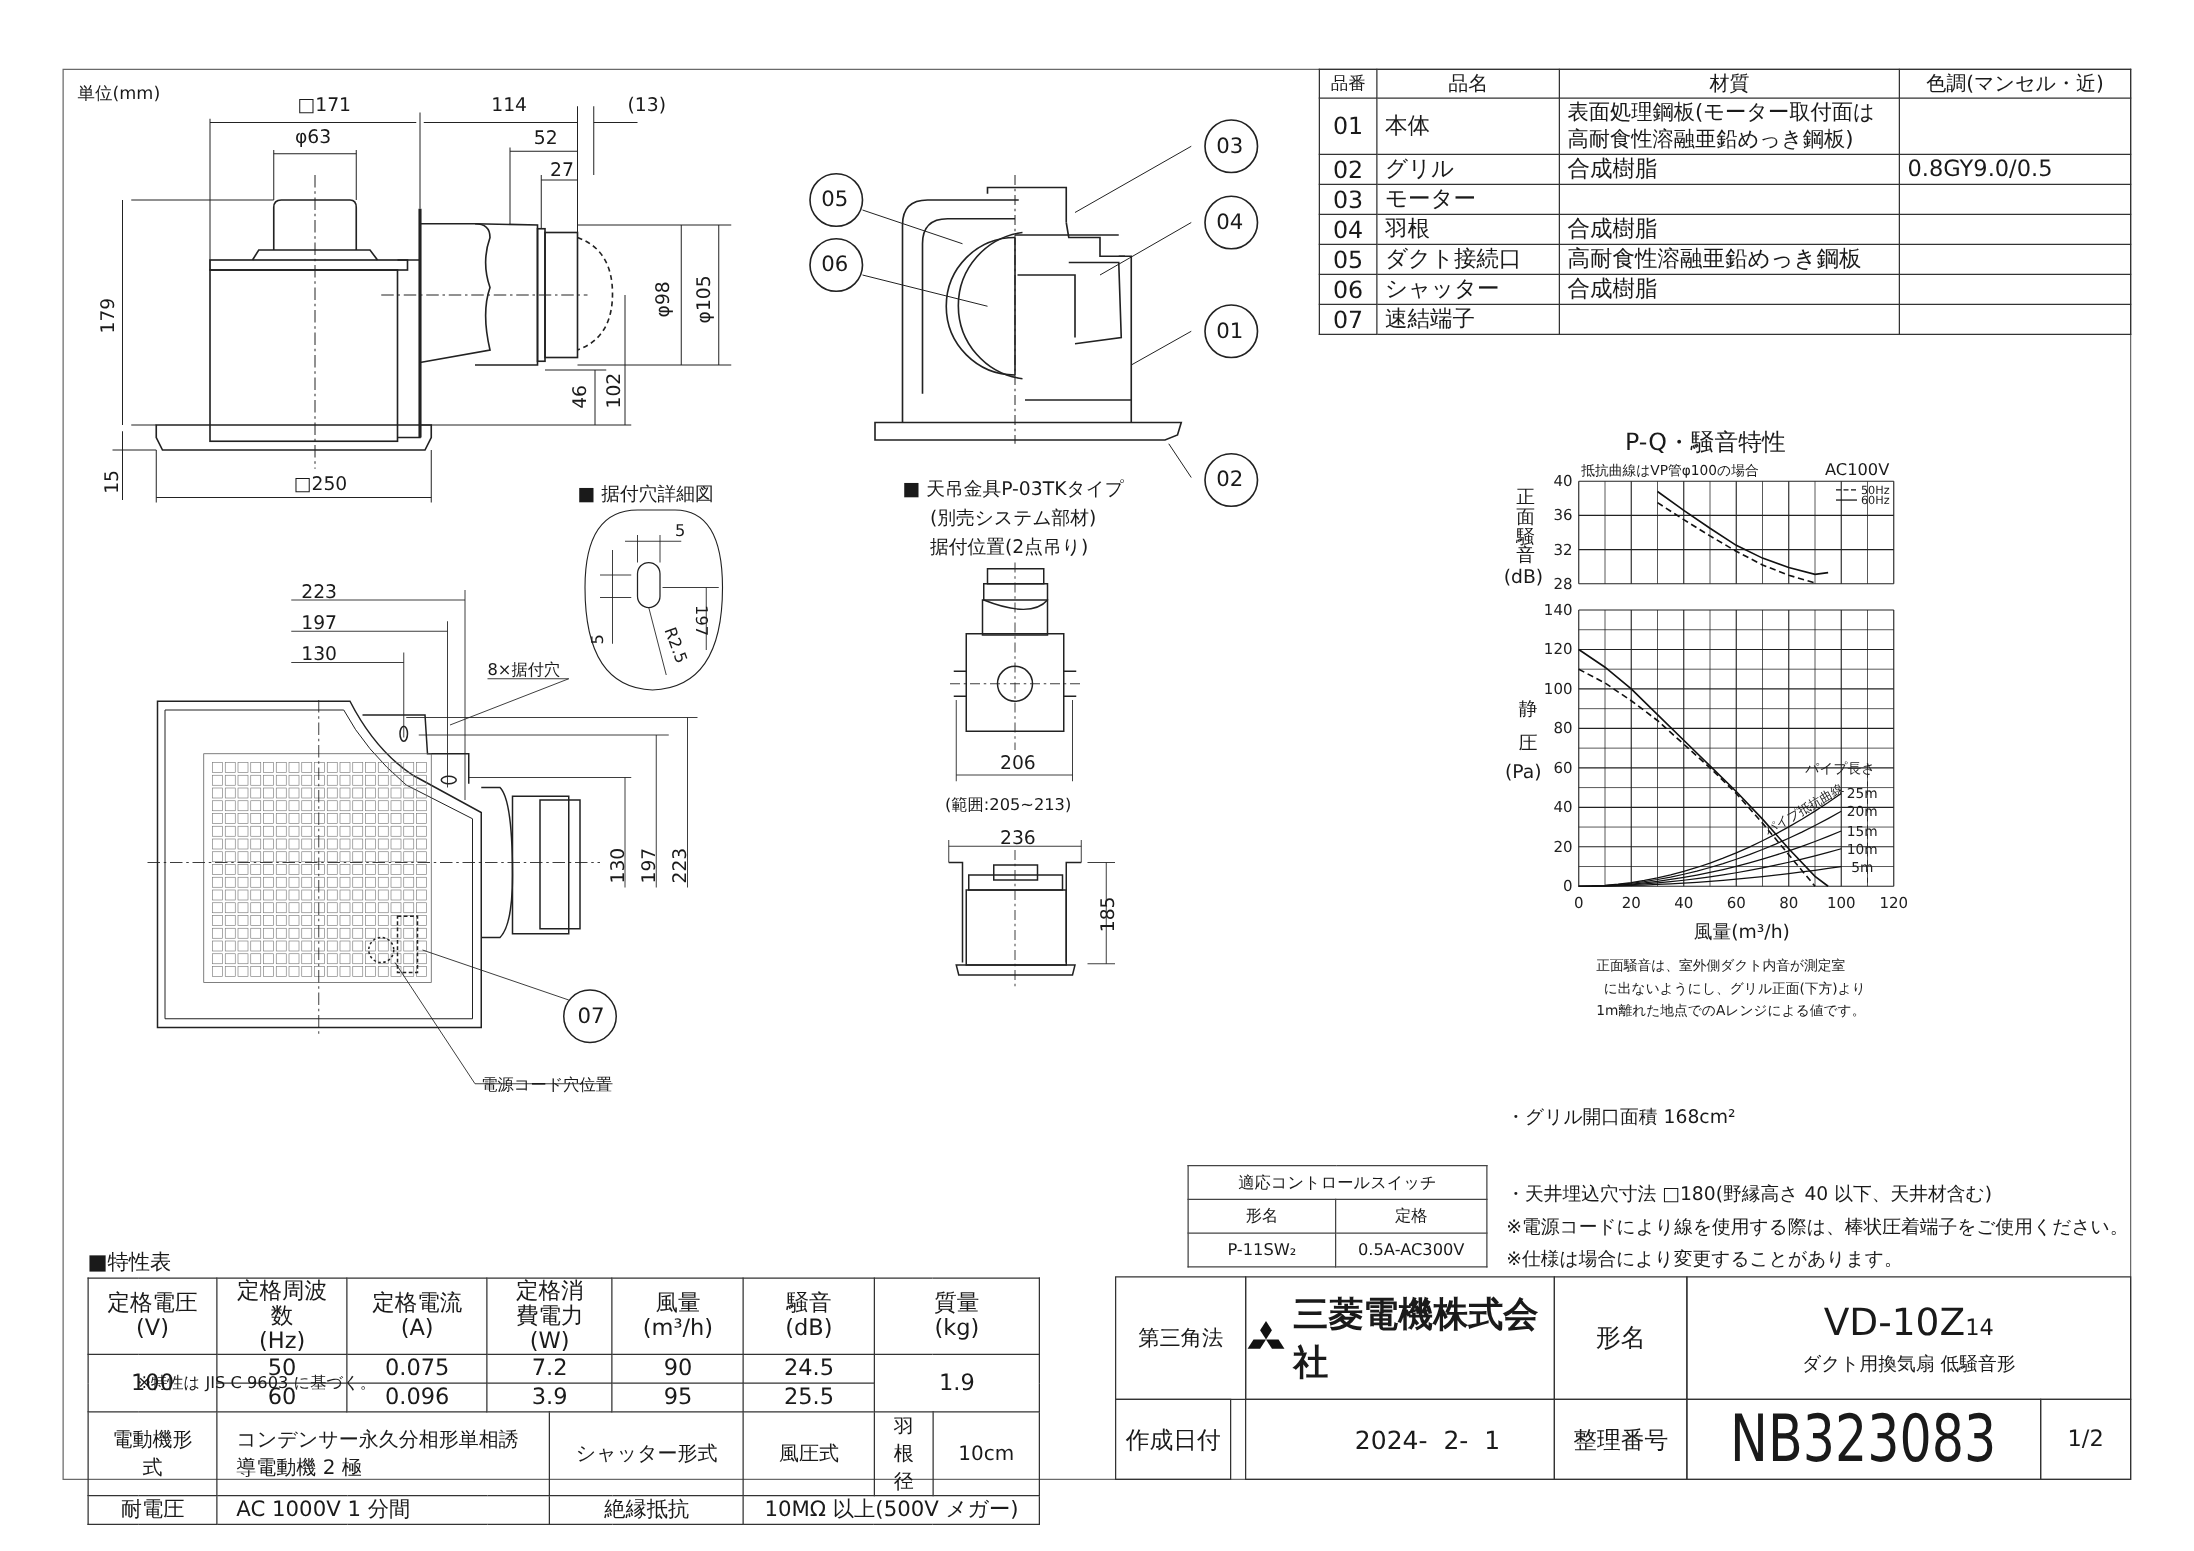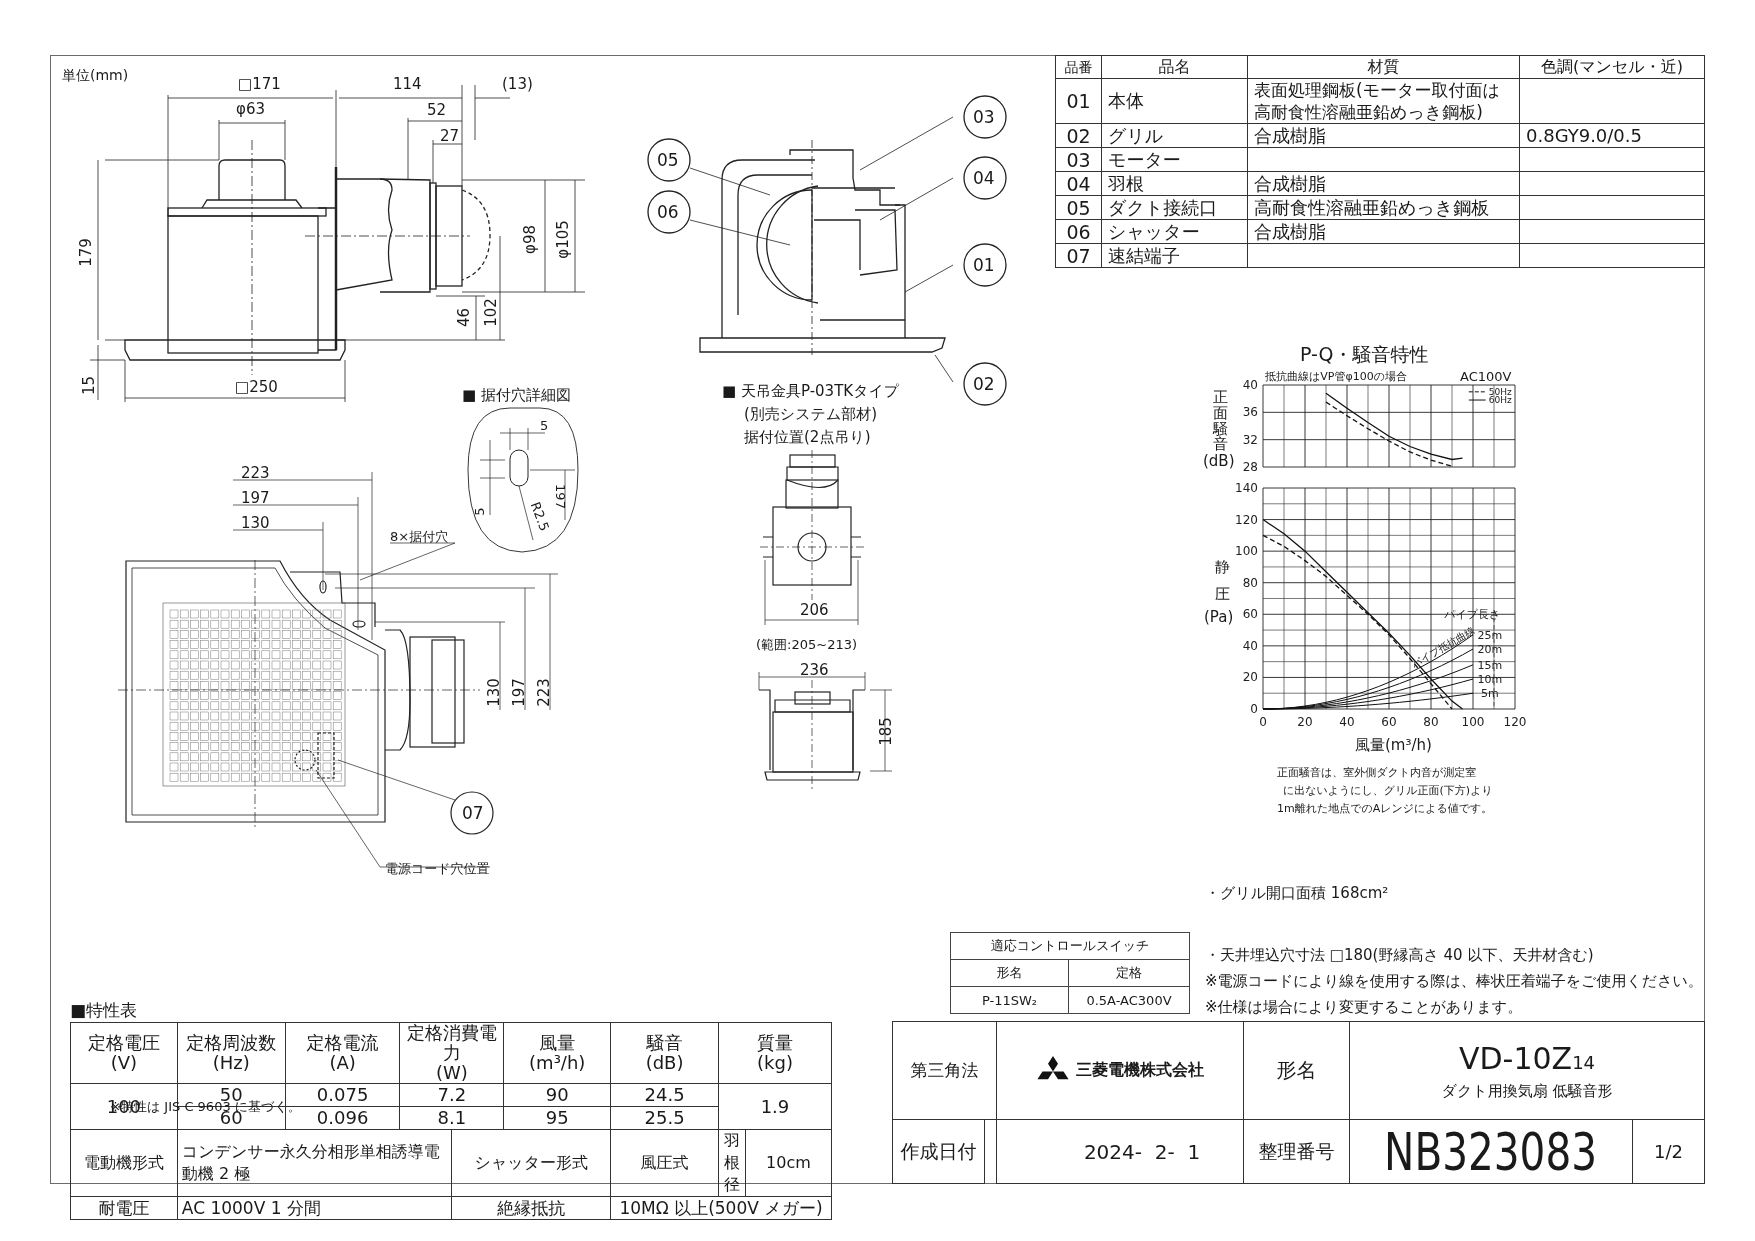--- a/index.html
+++ b/index.html
@@ -8,21 +8,21 @@
   .frame { position: absolute; left: 50px; top: 55px; width: 1655px; height: 1129px; border: 1.5px solid #6a6a6a; }
   .txt { position: absolute; white-space: nowrap; font-size: 15px; line-height: 1; }
   .small { font-size: 13px; }
   .tiny { font-size: 11px; }
   table { border-collapse: collapse; }
   .parts { position: absolute; left: 1055px; top: 55px; width: 650px; font-size: 18px; }
   .parts td, .parts th { border: 1px solid #333; font-weight: normal; padding: 0 6px; height: 24px; line-height: 22px; text-align: left; vertical-align: middle; }
   .parts th { text-align: center; font-size: 16px; height: 22px; }
   .parts td.no { text-align: center; width: 46px; font-size: 19px; }
   .spec { position: absolute; left: 70px; top: 1022px; width: 762px; font-size: 18px; }
-  .spec td { border: 1px solid #333; text-align: center; padding: 0 4px; height: 23px; line-height: 22px; }
+  .spec td { border: 1px solid #333; text-align: center; padding: 0 15px; height: 23px; line-height: 22px; }
   .spec td.l { text-align: left; }
   .ctl { position: absolute; left: 950px; top: 932px; width: 240px; font-size: 13px; }
   .ctl td { border: 1px solid #444; text-align: center; height: 27px; }
   .title-block { position: absolute; left: 892px; top: 1021px; width: 813px; height: 163px; }
   .tb-cell { position: absolute; border: 1px solid #333; display: flex; align-items: center; justify-content: center; }
   .note { position: absolute; font-size: 15px; white-space: nowrap; }
   svg { position: absolute; left: 0; top: 0; }
 </style>
 </head>
 <body>
@@ -750,21 +750,21 @@
     <td>50</td>
     <td>0.075</td>
     <td colspan="2">7.2</td>
     <td>90</td>
     <td colspan="2">24.5</td>
     <td colspan="2" rowspan="2">1.9</td>
   </tr>
   <tr>
     <td>60</td>
     <td>0.096</td>
-    <td colspan="2">8.1</td>
+    <td colspan="2">3.9</td>
     <td>95</td>
     <td colspan="2">25.5</td>
   </tr>
   <tr style="font-size:16px;">
     <td colspan="2" style="width:90px;">電動機形式</td>
     <td colspan="3" class="l">コンデンサー永久分相形単相誘導電動機 2 極</td>
     <td colspan="2">シャッター形式</td>
     <td colspan="2">風圧式</td>
     <td>羽根径</td>
     <td>10cm</td>
@@ -774,21 +774,21 @@
     <td colspan="3" class="l">AC 1000V 1 分間</td>
     <td colspan="2">絶縁抵抗</td>
     <td colspan="4">10MΩ 以上(500V メガー)</td>
   </tr>
 </tbody>
   </table>
 <div class="txt" style="left:70px;top:1100px;font-size:13px;margin-left:40px;">※特性は  JIS  C  9603  に基づく。</div>
 
 <div class="title-block">
   <div class="tb-cell" style="left:0;top:0;width:105px;height:99px;font-size:17px;">第三角法</div>
-  <div class="tb-cell" style="left:104px;top:0;width:248px;height:99px;font-size:16px;font-weight:bold;">
+  <div class="tb-cell" style="left:104px;top:0;width:248px;height:99px;font-size:28px;font-weight:bold;">
     <svg style="position:relative;width:34px;height:30px;margin-right:6px;" viewBox="0 0 30 27">
       <polygon points="15,0 19.5,7 15,14 10.5,7" fill="#111"></polygon>
       <polygon points="15,14 10.5,21 1,21 5.5,14" fill="#111"></polygon>
       <polygon points="15,14 24.5,14 29,21 19.5,21" fill="#111"></polygon>
     </svg>
     <span>三菱電機株式会社</span>
   </div>
   <div class="tb-cell" style="left:351px;top:0;width:107px;height:99px;font-size:20px;">形名</div>
   <div class="tb-cell" style="left:457px;top:0;width:356px;height:99px;flex-direction:column;">
     <div style="font-size:30px;"><span>VD-10Z</span><span style="font-size:18px;">14</span></div>

